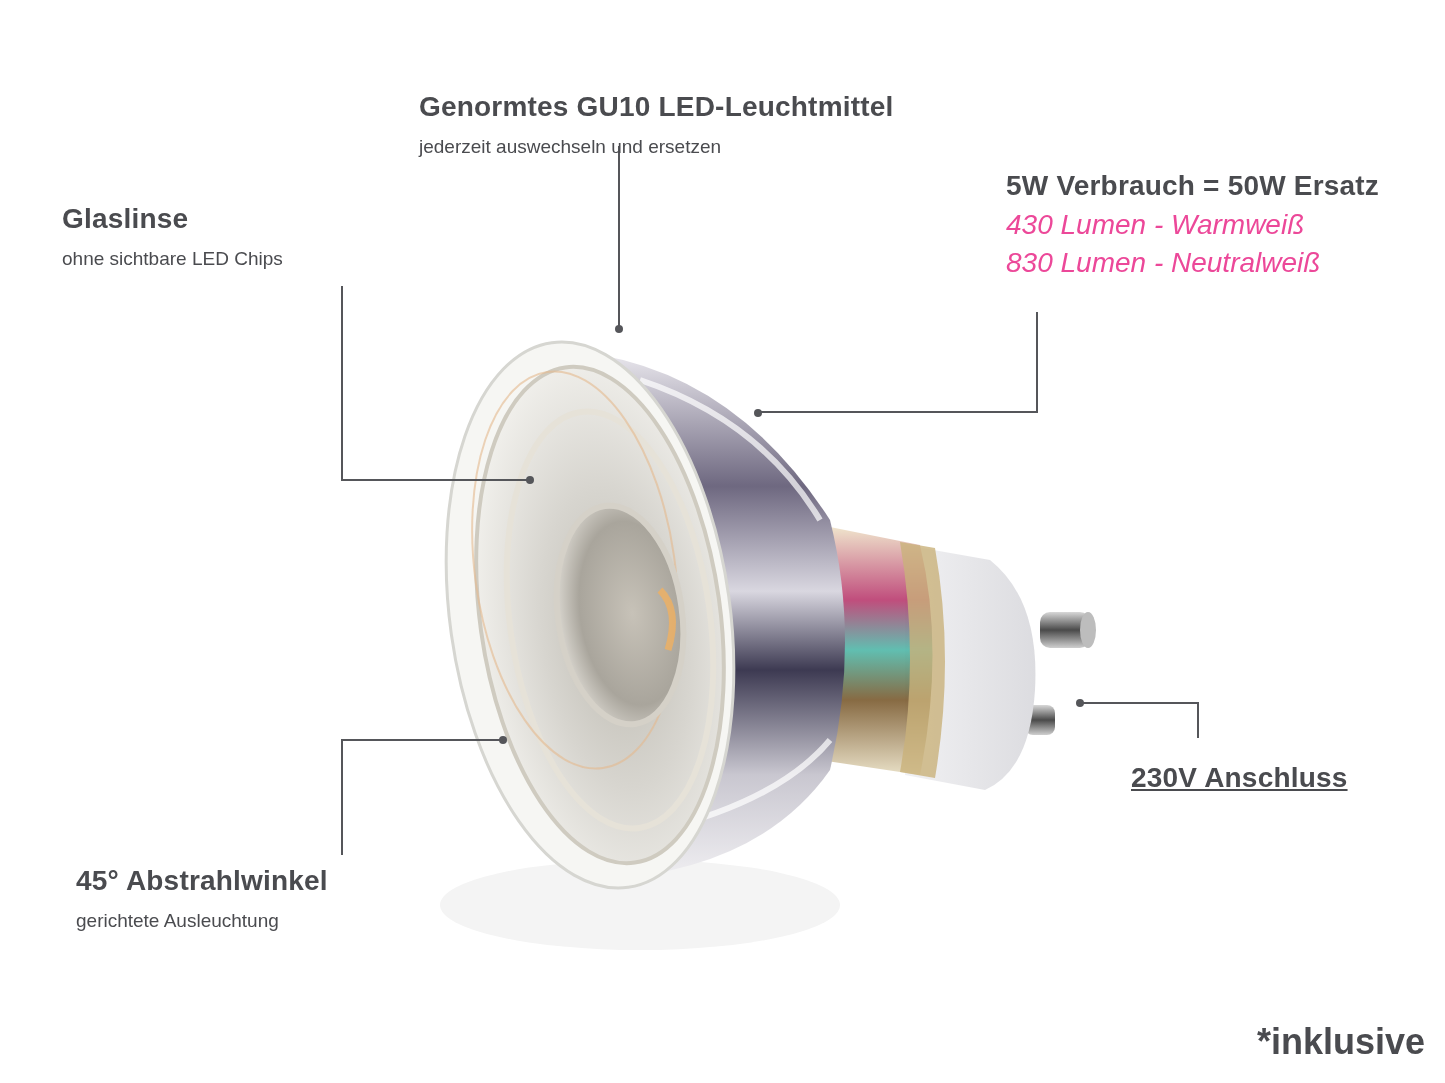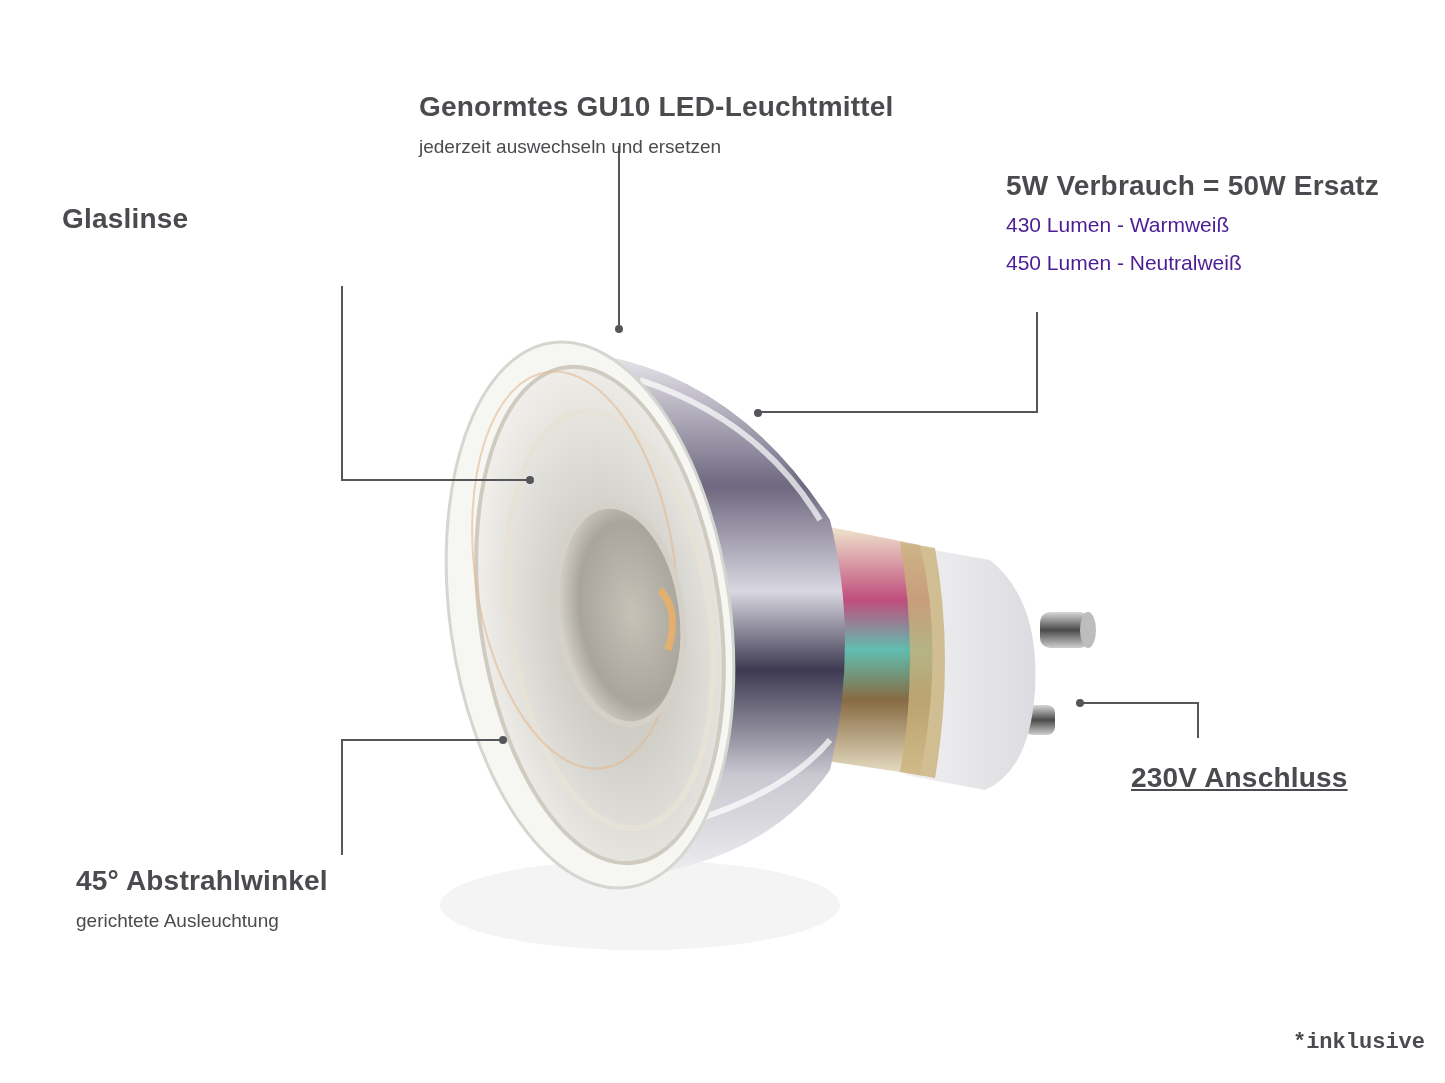--- a/index.html
+++ b/index.html
@@ -1,23 +1,23 @@
 <!DOCTYPE html>
 <html><head>
   <meta charset="utf-8">
   <style>
     html, body { margin: 0; padding: 0; background: #ffffff; }
     body { width: 1445px; height: 1083px; position: relative; overflow: hidden;
            font-family: "Liberation Sans", sans-serif; color: #4a4b4f; }
     .label { position: absolute; white-space: nowrap; }
     .title { font-weight: bold; font-size: 28px; line-height: 40px; color: #4a4b4f; letter-spacing: 0.2px; }
     .sub { font-size: 19px; line-height: 40px; color: #4a4b4f; }
-    .small { font-size: 21px; line-height: 38px; color: #4c1d95; }
+    .small { font-size: 28px; line-height: 38px; color: #ec4899; font-style: italic; }
     svg.art { position: absolute; left: 0; top: 0; }
-    .footnote { position: absolute; right: 20px; bottom: 28px; font-weight: bold; font-size: 22px; color: #4a4b4f; font-family: Liberation Mono, monospace; }
+    .footnote { position: absolute; right: 20px; bottom: 20px; font-weight: bold; font-size: 36px; color: #4a4b4f; }
   </style>
 </head>
 <body>
 
 <svg class="art" width="1445" height="1083" viewBox="0 0 1445 1083">
   <defs>
     <radialGradient id="lensGrad" cx="0.55" cy="0.55" r="0.6">
       <stop offset="0" stop-color="#bfbcb3"></stop>
       <stop offset="0.5" stop-color="#d7d5cf"></stop>
       <stop offset="1" stop-color="#f3f2ee"></stop>
@@ -99,26 +99,27 @@
   </g>
 </svg>
 
 <div class="label" style="left:419px; top:59px;margin-top:28px;">
   <div class="title">Genormtes GU10 LED-Leuchtmittel</div>
   <div class="sub">jederzeit auswechseln und ersetzen</div>
 </div>
 
 <div class="label" style="left:62px; top:199px;">
   <div class="title">Glaslinse</div>
+  <div class="sub">ohne sichtbare LED Chips</div>
 </div>
 
 <div class="label" style="left:1006px; top:150px;margin-top:16px;">
   <div class="title">5W Verbrauch = 50W Ersatz</div>
   <div class="small">430 Lumen - Warmweiß</div>
-  <div class="small">450 Lumen - Neutralweiß</div>
+  <div class="small">830 Lumen - Neutralweiß</div>
 </div>
 
 <div class="label" style="left:76px; top:861px;">
   <div class="title">45° Abstrahlwinkel</div>
   <div class="sub">gerichtete Ausleuchtung</div>
 </div>
 
 <div class="label" style="left:1131px; top:758px;text-decoration:underline;">
   <div class="title">230V Anschluss</div>
 </div>

